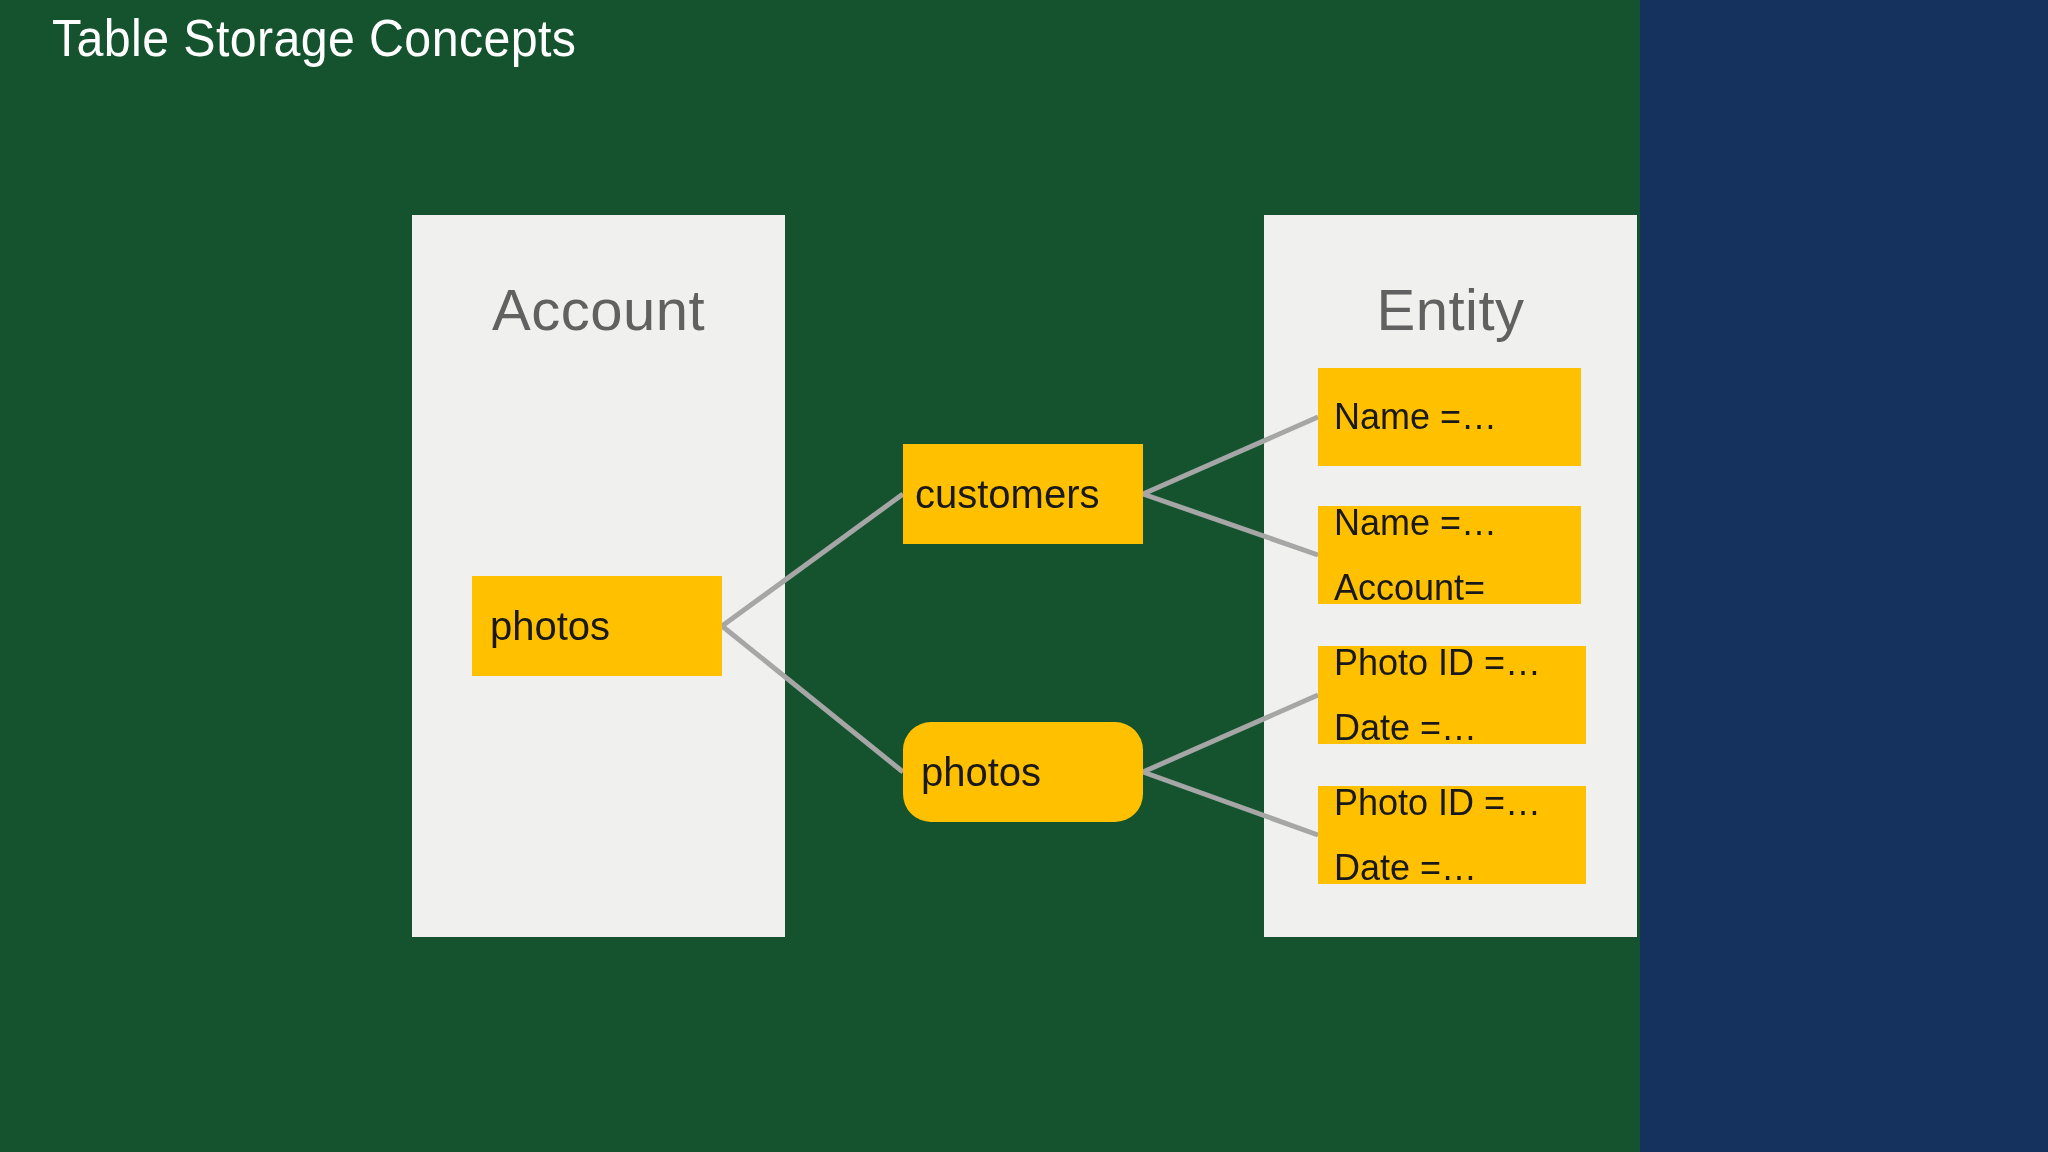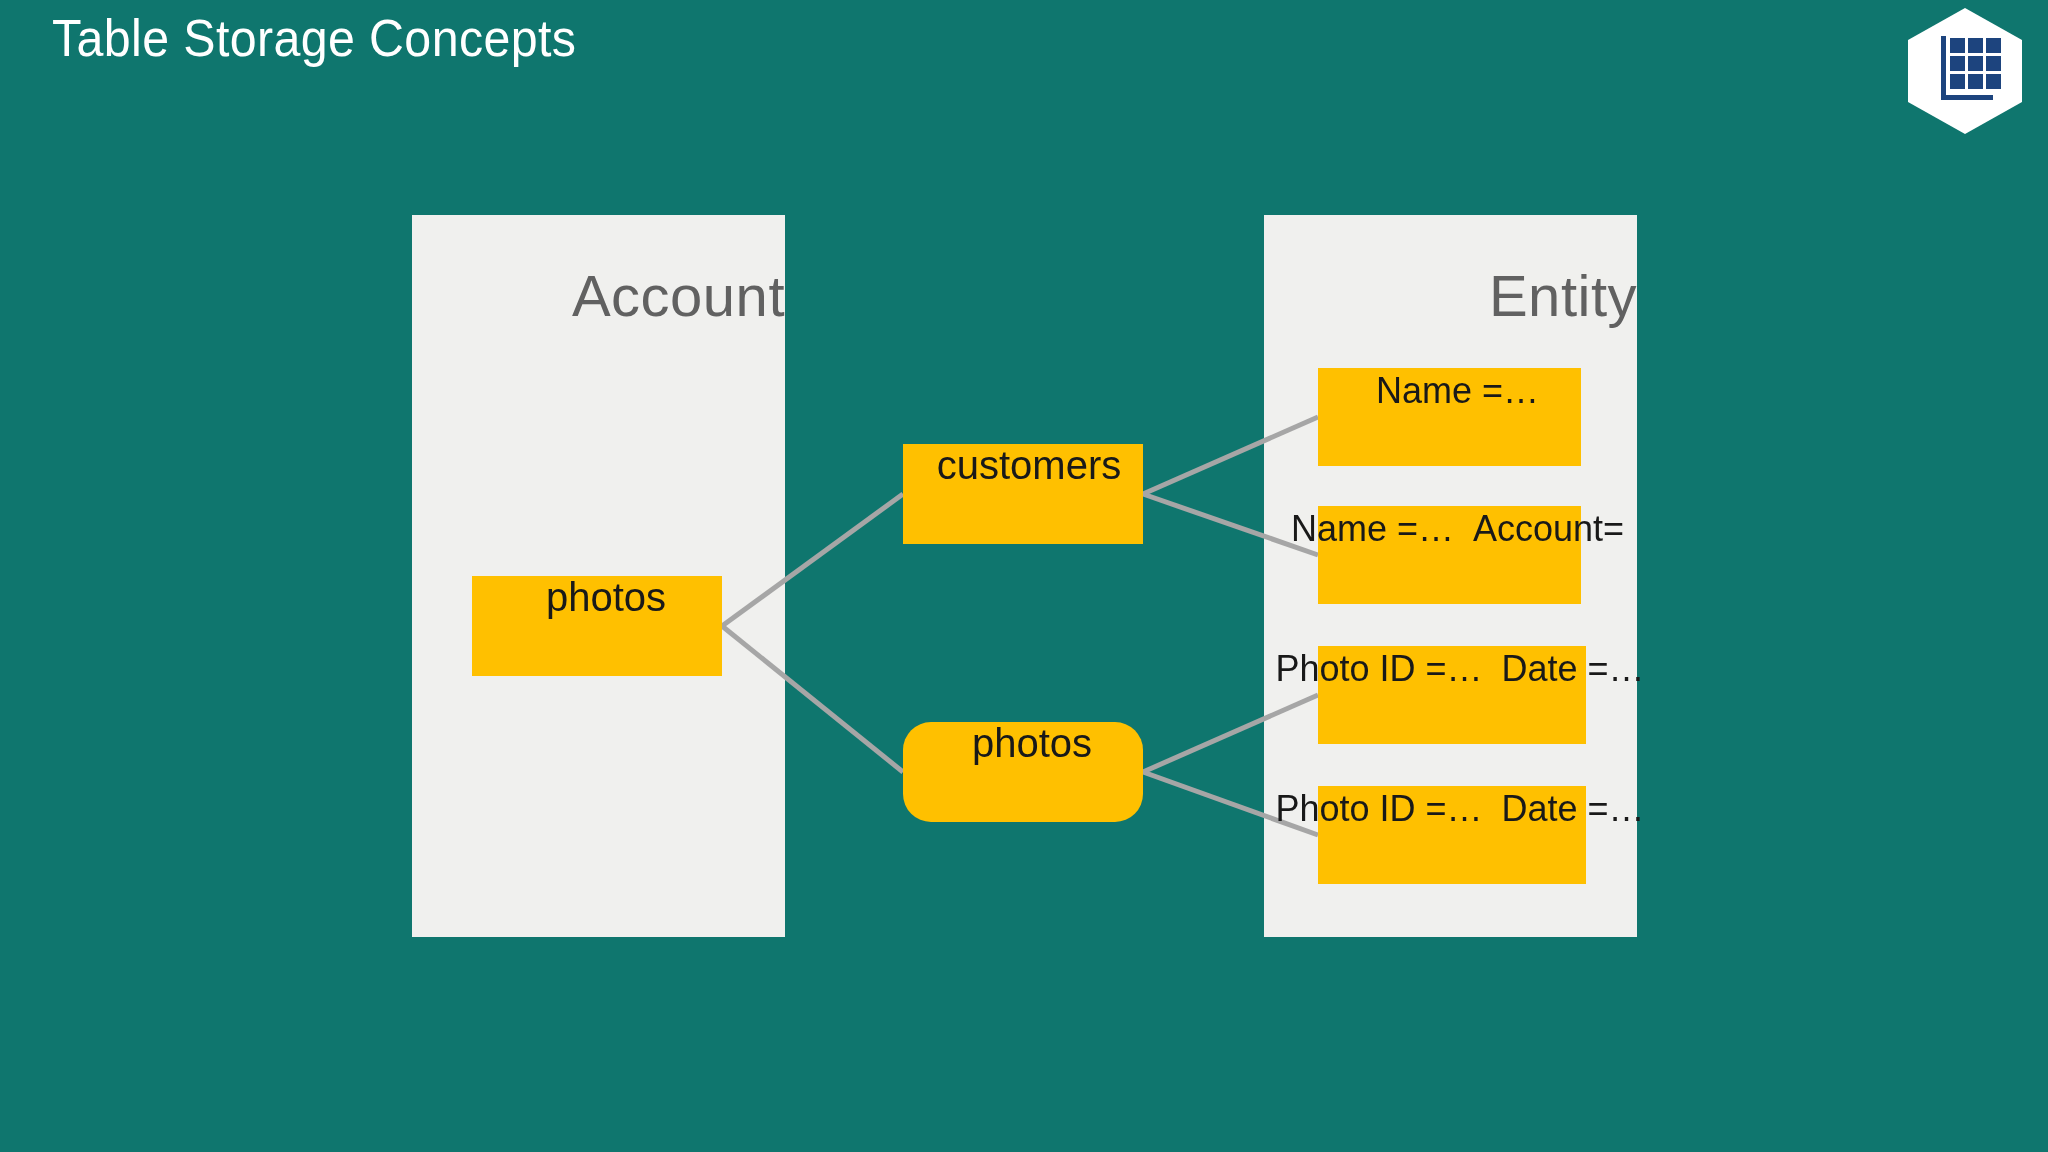--- a/index.html
+++ b/index.html
@@ -2,23 +2,23 @@
 <html><head>
 <meta charset="utf-8">
 <style>
   html, body {
     margin: 0;
     padding: 0;
     background: #15325f;
   }
   #slide {
     position: relative;
-    width: 2048px;
+    width: 1640px;
     height: 1152px;
-    background: #0f766e;
+    background: #14532d;
     overflow: hidden;
     font-family: "Liberation Sans", sans-serif;
   }
 
   
   #slide-title {
     position: absolute;
     left: 52px;
     top: 8px;
     font-size: 52px;
@@ -46,37 +46,38 @@
     width: 373px;
     height: 722px;
     background: #f0f0ee;
   }
   #column-account { left: 412px; }
   #column-table   { left: 838px; }
   #column-entity  { left: 1264px; }
 
   .column-header {
     position: absolute;
-    top: 47px;
+    top: 61px;
     left: 0;
     width: 100%;
-    text-align: right;
+    text-align: center;
     font-size: 58px;
     font-weight: 300;
     color: #616161;
     letter-spacing: 0.5px;
   }
 
   
   .box {
     position: absolute;
     background: #ffc000;
     color: #191919;
     box-sizing: border-box;
     display: flex;
+    flex-direction: column;
     justify-content: center;
     padding-left: 18px;
     font-weight: 300;
     z-index: 3;
     gap: 19px;
   }
   .box.single {
     font-size: 40px;
     line-height: 1.05;
   }

